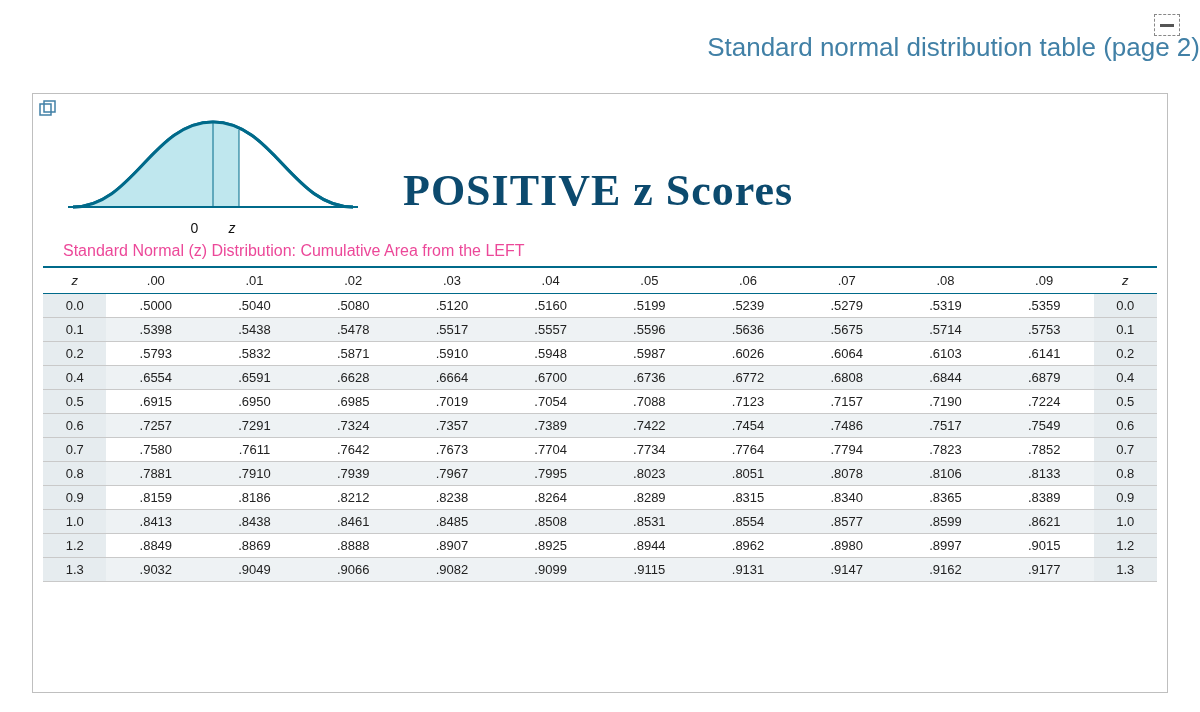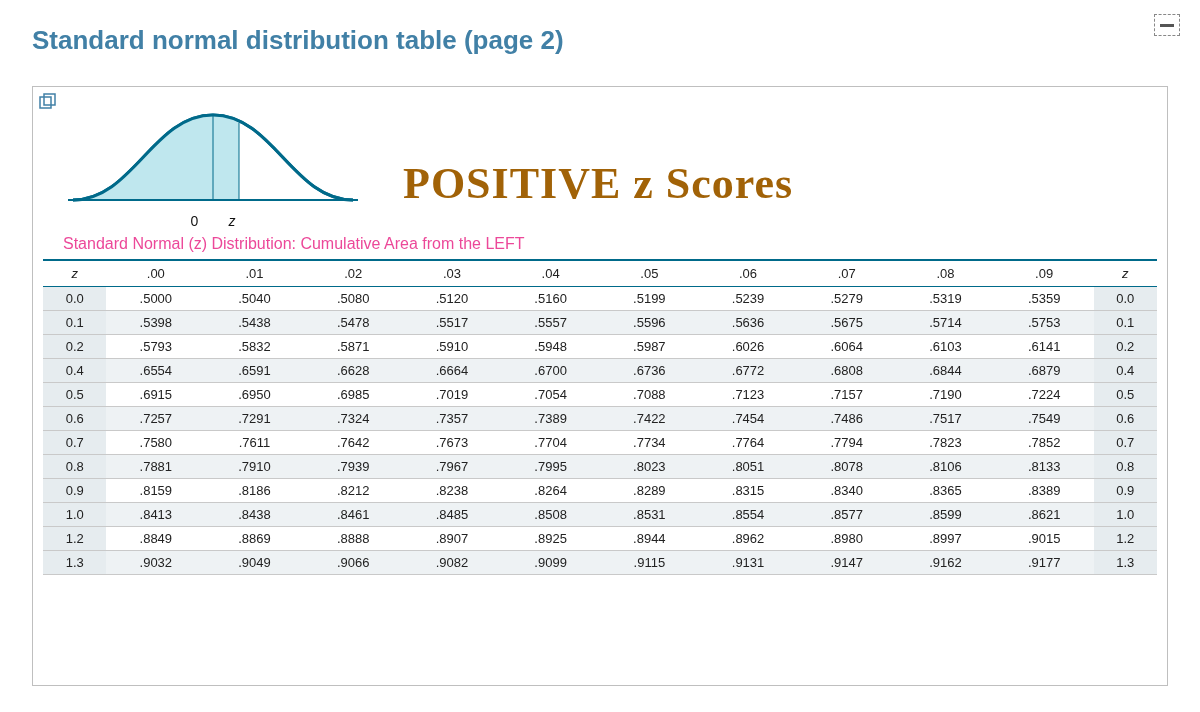--- a/index.html
+++ b/index.html
@@ -7,22 +7,23 @@
     font-family: Arial, Helvetica, sans-serif;
     background: #fff;
     width: 1200px;
     height: 712px;
     overflow: hidden;
     position: relative;
   }
   .page-title {
     color: #4180a6;
     font-size: 26px;
-    font-weight: 700;
-    padding: 25px 0 10px 32px;
+    font-weight: 400;
+    padding: 32px 0 10px 32px;
+    text-align: right;
   }
   .top-icon {
     position: absolute;
     top: 14px;
     right: 20px;
     width: 26px;
     height: 22px;
     border: 1px dashed #888;
     display: flex;
     align-items: center;
@@ -65,21 +66,21 @@
     justify-content:center;
     gap:30px;
     font-size:14px;
     color:#111;
     margin-top:-2px;
   }
   .big-title{
     font-family: "Georgia", "Times New Roman", serif;
     font-size: 44px;
     font-weight: bold;
-    color: #a16207;
+    color: #0c4a6e;
     letter-spacing: 1px;
     padding-bottom:20px;
     flex:1;
   }
   .subtitle{
     color:#ec4899;
     font-size:16px;
     padding: 2px 20px 6px 20px;
   }
   table {

